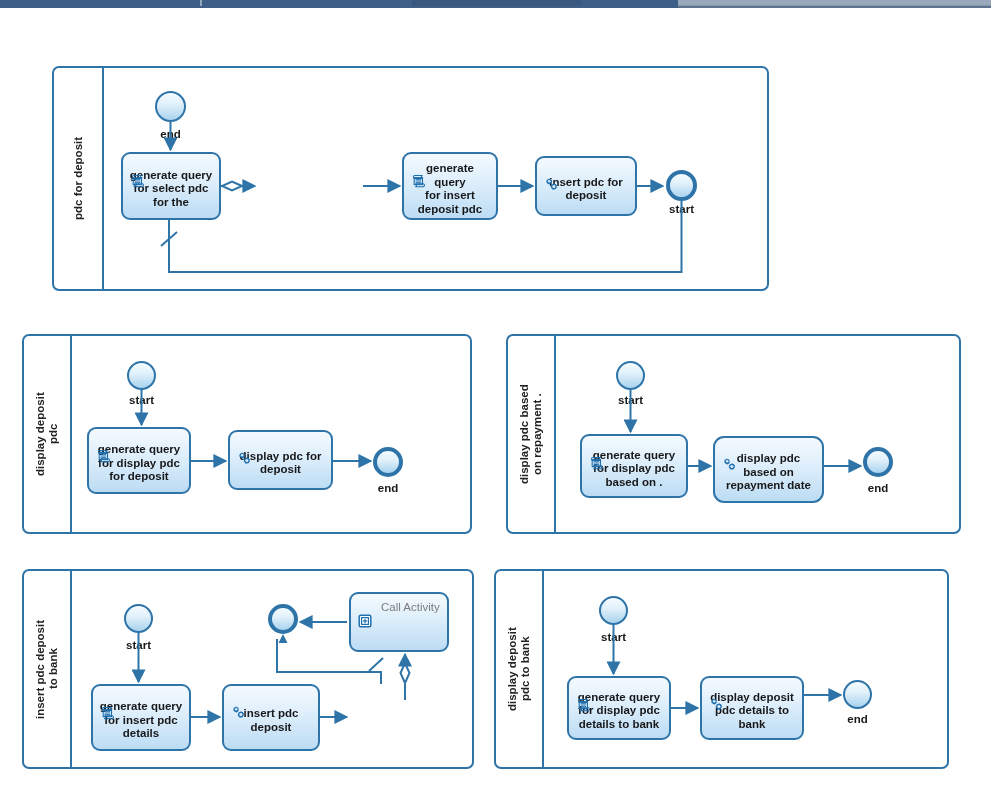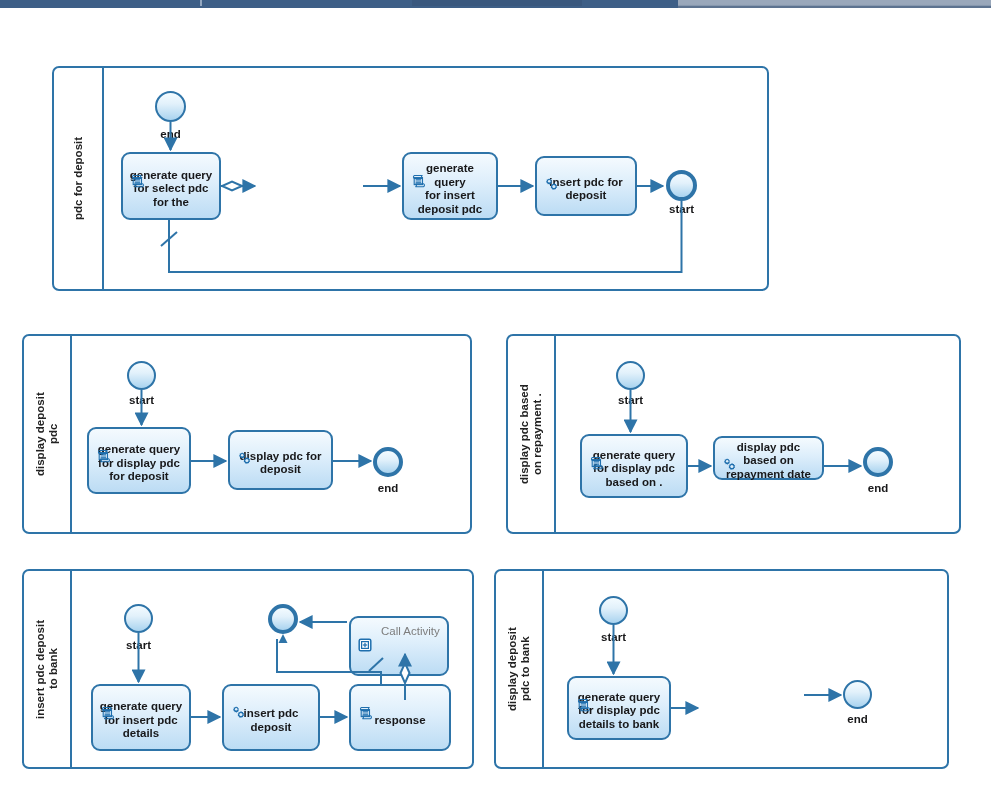--- a/index.html
+++ b/index.html
@@ -298,21 +298,21 @@
         <line x1="4.6" y1="6.3" x2="10.2" y2="6.3" stroke="#1f6fae" stroke-width="1"></line>
         <line x1="4.6" y1="8" x2="10.2" y2="8" stroke="#1f6fae" stroke-width="1"></line>
         <line x1="4.6" y1="9.7" x2="10.2" y2="9.7" stroke="#1f6fae" stroke-width="1"></line>
       </svg>
     </span>
     <span>generate query
 for display pdc
 based on .</span>
   </div>
 
-  <div class="task" style="left:713px; top:436px; width:111px; height:44px;">
+  <div class="task" style="left:713px; top:436px; width:111px; height:67px;border-radius:11px;">
     <span class="task-icon">
       <svg viewBox="0 0 16 16" width="16" height="16">
         <g fill="#1f6fae">
           <path d="M5.2 1.4l.55.95.95-.28.2 1.05 1 .3-.5.93.62.87-.88.6.06 1.07-1.05-.1-.6.88-.8-.7-.98.4-.3-1.03-1.03-.25.28-1.03-.72-.78.85-.65-.13-1.05 1.06.03z"></path>
           <circle cx="5.2" cy="4.35" r="1.25" fill="#ddeefb"></circle>
           <path d="M10.1 6.1l.75 1.0 1.15-.2.1 1.18 1.1.45-.65 1 .6 1.03-1.08.5-.1 1.17-1.15-.23-.8.95-.88-.8-1.1.35-.25-1.15-1.1-.4.45-1.1-.55-1.0 1.05-.55.02-1.18 1.15.15z"></path>
           <circle cx="9.9" cy="9.55" r="1.55" fill="#ddeefb"></circle>
         </g>
       </svg>
     </span>
@@ -356,35 +356,22 @@
           <circle cx="5.2" cy="4.35" r="1.25" fill="#ddeefb"></circle>
           <path d="M10.1 6.1l.75 1.0 1.15-.2.1 1.18 1.1.45-.65 1 .6 1.03-1.08.5-.1 1.17-1.15-.23-.8.95-.88-.8-1.1.35-.25-1.15-1.1-.4.45-1.1-.55-1.0 1.05-.55.02-1.18 1.15.15z"></path>
           <circle cx="9.9" cy="9.55" r="1.55" fill="#ddeefb"></circle>
         </g>
       </svg>
     </span>
     <span>insert pdc
 deposit</span>
   </div>
 
-  <div class="task" style="left:349px; top:684px; width:102px; height:67px;">
-    <span class="task-icon">
-      <svg viewBox="0 0 16 16" width="16" height="16">
-        <path d="M3.5 2.5h8a1.6 1.6 0 0 0 0 3h-8a1.6 1.6 0 0 1 0-3z" fill="none" stroke="#1f6fae" stroke-width="1.1"></path>
-        <rect x="3.2" y="4.6" width="8.3" height="7" fill="none" stroke="#1f6fae" stroke-width="1.1"></rect>
-        <path d="M4.4 10.8h8a1.6 1.6 0 0 1 0 3h-8a1.6 1.6 0 0 0 0-3z" fill="none" stroke="#1f6fae" stroke-width="1.1"></path>
-        <line x1="4.6" y1="6.3" x2="10.2" y2="6.3" stroke="#1f6fae" stroke-width="1"></line>
-        <line x1="4.6" y1="8" x2="10.2" y2="8" stroke="#1f6fae" stroke-width="1"></line>
-        <line x1="4.6" y1="9.7" x2="10.2" y2="9.7" stroke="#1f6fae" stroke-width="1"></line>
-      </svg>
-    </span>
-    <span>response</span>
-  </div>
-
-  <div class="task callactivity" style="left:349px; top:616px; width:100px; height:60px;">
+
+  <div class="task callactivity" style="left:349px; top:592px; width:100px; height:60px;">
     <span class="task-icon">
       <svg viewBox="0 0 16 16" width="16" height="16">
         <rect x="2.2" y="2.2" width="11.6" height="11.6" rx="1.6" fill="#ffffff" stroke="#1f6fae" stroke-width="1.5"></rect>
         <rect x="4.6" y="4.6" width="6.8" height="6.8" fill="none" stroke="#1f6fae" stroke-width="1.2"></rect>
         <line x1="8" y1="5.8" x2="8" y2="10.2" stroke="#1f6fae" stroke-width="1.2"></line>
         <line x1="5.8" y1="8" x2="10.2" y2="8" stroke="#1f6fae" stroke-width="1.2"></line>
       </svg>
     </span>
     <span>Call Activity</span>
   </div>
@@ -410,20 +397,35 @@
         <line x1="4.6" y1="6.3" x2="10.2" y2="6.3" stroke="#1f6fae" stroke-width="1"></line>
         <line x1="4.6" y1="8" x2="10.2" y2="8" stroke="#1f6fae" stroke-width="1"></line>
         <line x1="4.6" y1="9.7" x2="10.2" y2="9.7" stroke="#1f6fae" stroke-width="1"></line>
       </svg>
     </span>
     <span>generate query
 for display pdc
 details to bank</span>
   </div>
 
+  <div class="task" style="left:700px; top:676px; width:104px; height:64px;">
+    <span class="task-icon">
+      <svg viewBox="0 0 16 16" width="16" height="16">
+        <g fill="#1f6fae">
+          <path d="M5.2 1.4l.55.95.95-.28.2 1.05 1 .3-.5.93.62.87-.88.6.06 1.07-1.05-.1-.6.88-.8-.7-.98.4-.3-1.03-1.03-.25.28-1.03-.72-.78.85-.65-.13-1.05 1.06.03z"></path>
+          <circle cx="5.2" cy="4.35" r="1.25" fill="#ddeefb"></circle>
+          <path d="M10.1 6.1l.75 1.0 1.15-.2.1 1.18 1.1.45-.65 1 .6 1.03-1.08.5-.1 1.17-1.15-.23-.8.95-.88-.8-1.1.35-.25-1.15-1.1-.4.45-1.1-.55-1.0 1.05-.55.02-1.18 1.15.15z"></path>
+          <circle cx="9.9" cy="9.55" r="1.55" fill="#ddeefb"></circle>
+        </g>
+      </svg>
+    </span>
+    <span>display deposit
+pdc details to
+bank</span>
+  </div>
 
   <svg class="flows">
     <defs>
       <marker id="arr" viewBox="0 0 10 10" refX="9" refY="5" markerWidth="7" markerHeight="7" orient="auto-start-reverse">
         <path d="M 0 0 L 10 5 L 0 10 z" fill="#2e74a8"></path>
       </marker>
     </defs>
 
     <path class="flowline" d="M170.5,122 L170.5,150" marker-end="url(#arr)"></path>
 

